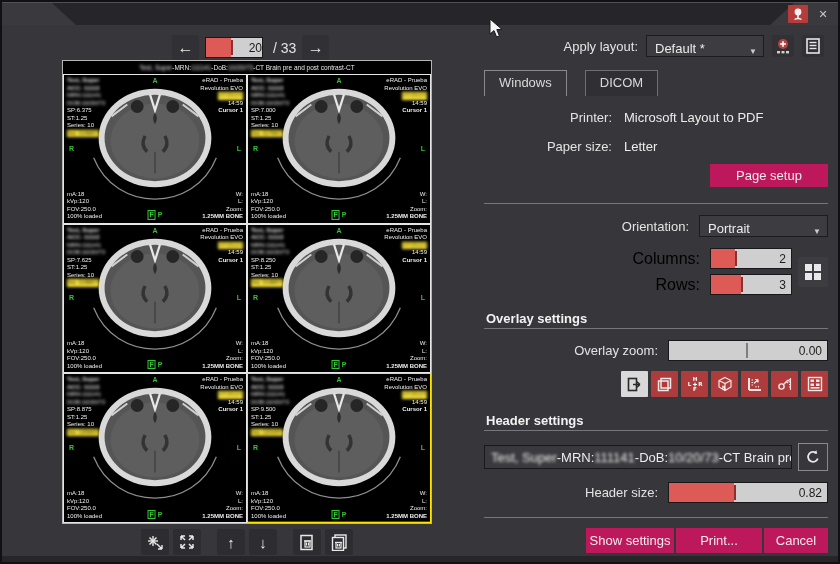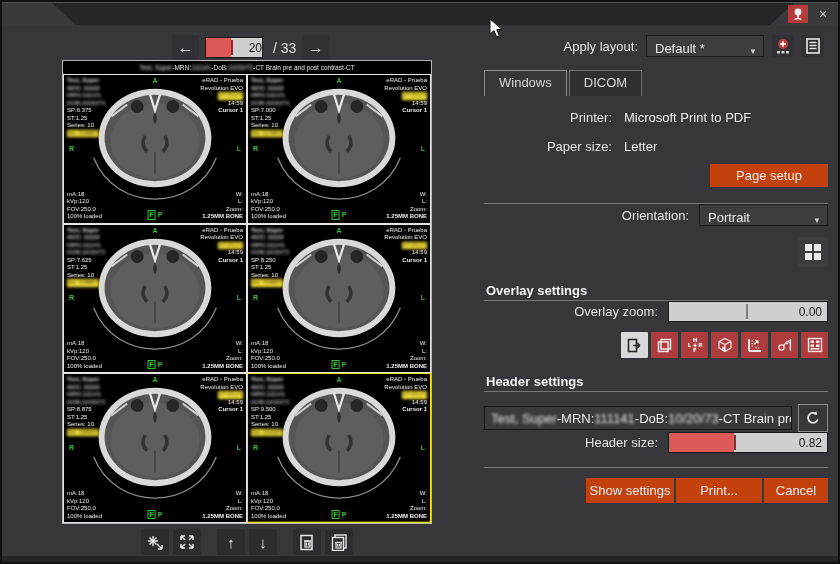--- a/index.html
+++ b/index.html
@@ -53,33 +53,33 @@
   .fbox{color:#35c335;font-weight:bold;font-size:7px;border:1px solid #35c335;padding:0 1px;background:#0a0a0a;}
   .blur{filter:blur(1.4px);}
   .chip{background:#ffe93e;color:#4a4000;padding:0 1px;display:inline-block;}
   
   .pv-toolbar{position:absolute;left:60px;top:527px;width:370px;display:flex;justify-content:center;gap:4px;align-items:center;}
   .pv-btn{width:28px;height:26px;background:#2d2d31;border-radius:2px;display:flex;align-items:center;justify-content:center;
           color:#e9e9e9;font-size:15px;cursor:pointer;}
   .pv-gap{width:8px;}
   
   .rpanel{position:absolute;left:482px;top:68px;width:344px;}
-  .tabs{display:flex;gap:2px;}
+  .tabs{display:flex;gap:18px;}
   .tab{padding:4px 14px;font-size:13px;color:#d9d9d9;border:1px solid #6f6f73;border-bottom:none;cursor:pointer;background:#303034;}
   .tab.active{background:#37373b;border-color:#8a8a8e;position:relative;top:0;padding-bottom:6px;}
   .kv{display:flex;align-items:center;margin-top:14px;}
   .kv .k{width:128px;text-align:right;margin-right:12px;color:#e3e3e3;font-size:13px;}
   .kv .v{color:#ececec;font-size:13px;}
   .btnrow{display:flex;justify-content:flex-end;margin-top:10px;}
-  .btn{background:#c2410c;color:#ececec;font-size:13px;padding:4px 0;text-align:center;cursor:pointer;}
+  .btn{background:#be185d;color:#ececec;font-size:13px;padding:4px 0;text-align:center;cursor:pointer;}
   .pgsetup{width:118px;}
   .section{margin-top:16px;}
   .section h3{margin:0 0 2px 2px;color:#f2f2f2;font-size:13px;font-weight:bold;}
   .section hr{border:none;border-top:1px solid #77777b;margin:0;}
-  .frow{display:flex;align-items:center;justify-content:flex-end;gap:10px;}
+  .frow{display:flex;align-items:center;justify-content:flex-end;margin-top:11px;gap:10px;}
   .frow .k{color:#e3e3e3;font-size:13px;}
   .slider{position:relative;height:21px;background:#cfcfcf;border:1px solid #18181a;box-sizing:border-box;overflow:hidden;cursor:pointer;}
   .slider .fill{position:absolute;left:0;top:0;bottom:0;background:#dd5a57;}
   .slider .knob{position:absolute;top:2px;bottom:2px;width:2px;background:#7e7e82;}
   .slider .knob.red{background:#8c2f2d;}
   .slider .sval{position:absolute;right:5px;top:0;bottom:0;display:flex;align-items:center;color:#1c1c1c;font-size:12px;}
   .w80{width:82px;} .w160{width:160px;}
   .gridbtn{width:30px;height:30px;background:#3d3d41;border-radius:2px;display:flex;align-items:center;justify-content:center;cursor:pointer;margin-left:6px;}
   .colrow-wrap{display:flex;justify-content:flex-end;align-items:center;margin-top:11px;}
   .colrow-stack{display:flex;flex-direction:column;gap:5px;}
@@ -555,40 +555,58 @@
 
   <div class="rpanel">
 
     <div class="tabs">
       <div class="tab active"><span>Windows</span></div>
       <div class="tab"><span>DICOM</span></div>
     </div>
 
     <div class="kv">
       <span class="k">Printer:</span>
-      <span class="v">Microsoft Print to PDF</span>
+      <span class="v">Microsoft Layout to PDF</span>
     </div>
     <div class="kv">
       <span class="k">Paper size:</span>
       <span class="v">Letter</span>
     </div>
     <div class="btnrow">
       <div class="btn pgsetup">Page setup</div>
     </div>
 
     <div class="section">
       <hr>
       <div class="frow">
         <span class="k">Orientation:</span>
         <div class="dd" style="width:129px">
           <span>Portrait</span>
           <span class="chev">▼</span>
         </div>
       </div>
       <div class="colrow-wrap">
+        <div class="colrow-stack">
+          <div class="colrow-line">
+            <span class="k">Columns:</span>
+            <div class="slider w80">
+              <div class="fill" style="width:30%"></div>
+                <div class="knob red" style="left:30%"></div>
+              <span class="sval">2</span>
+            </div>
+          </div>
+          <div class="colrow-line">
+            <span class="k">Rows:</span>
+            <div class="slider w80">
+              <div class="fill" style="width:38%"></div>
+                <div class="knob red" style="left:38%"></div>
+              <span class="sval">3</span>
+            </div>
+          </div>
+        </div>
         <div class="gridbtn">
           <svg width="18" height="18" viewBox="0 0 18 18">
             <rect x="1" y="1" width="7" height="7" fill="#e9e9e9"></rect>
               <rect x="10" y="1" width="7" height="7" fill="#e9e9e9"></rect>
             <rect x="1" y="10" width="7" height="7" fill="#e9e9e9"></rect>
               <rect x="10" y="10" width="7" height="7" fill="#e9e9e9"></rect>
           </svg>
         </div>
       </div>
     </div>

